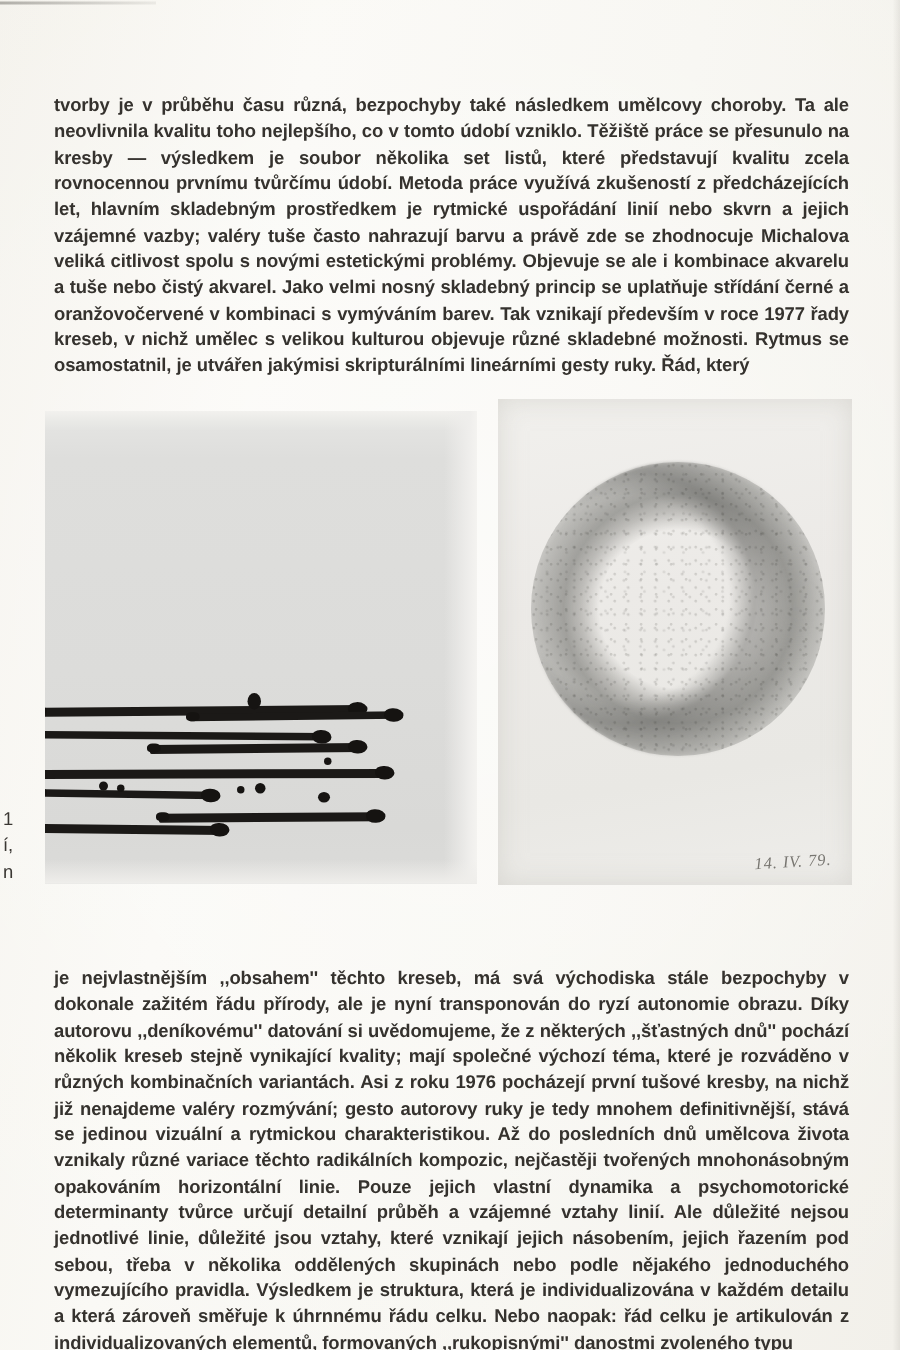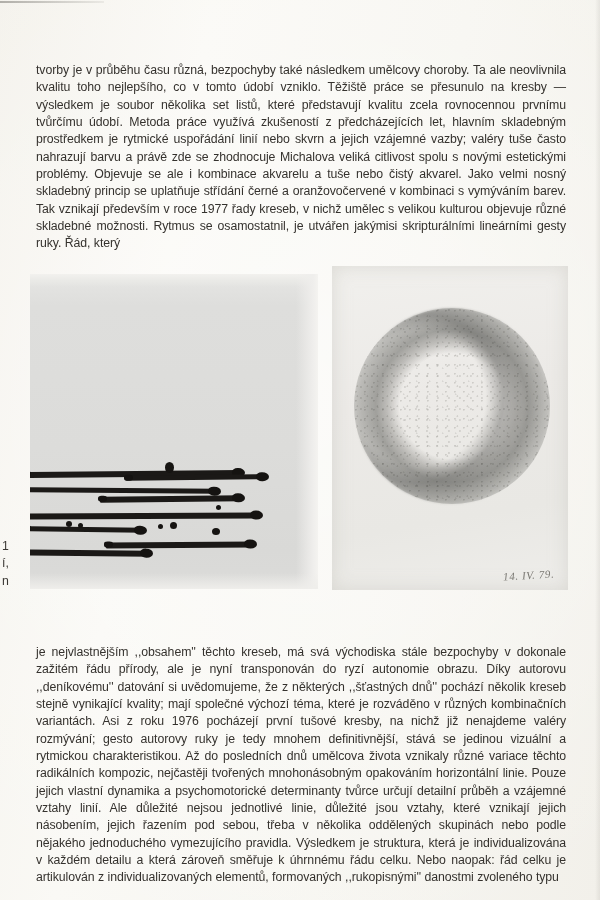--- a/index.html
+++ b/index.html
@@ -53,20 +53,21 @@
     position: absolute;
     left: 36px;
     width: 530px;
     font-size: 12.3px;
     line-height: 17.35px;
     text-align: justify;
     text-justify: inter-word;
     letter-spacing: -0.08px;
     word-spacing: 0.1px;
     color: #35322e;
+    font-weight: bold;
   }
 
   #paragraph-top { top: 62px; }
   #paragraph-bottom { top: 616px; margin-top: 28px; }
 
   .body-text p {
     margin: 0;
   }
 
   

